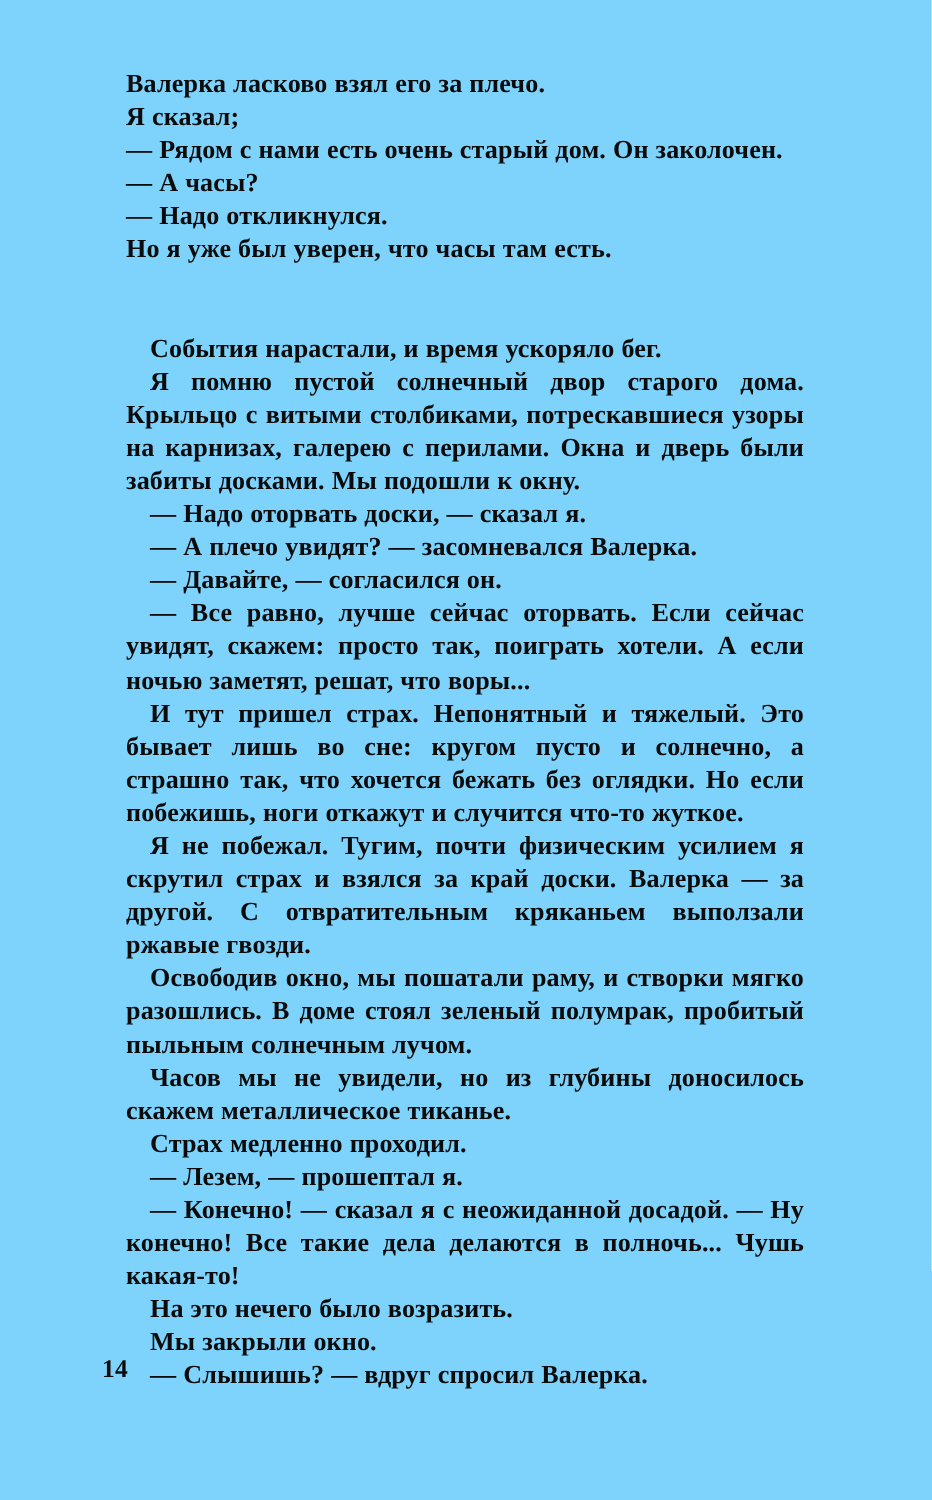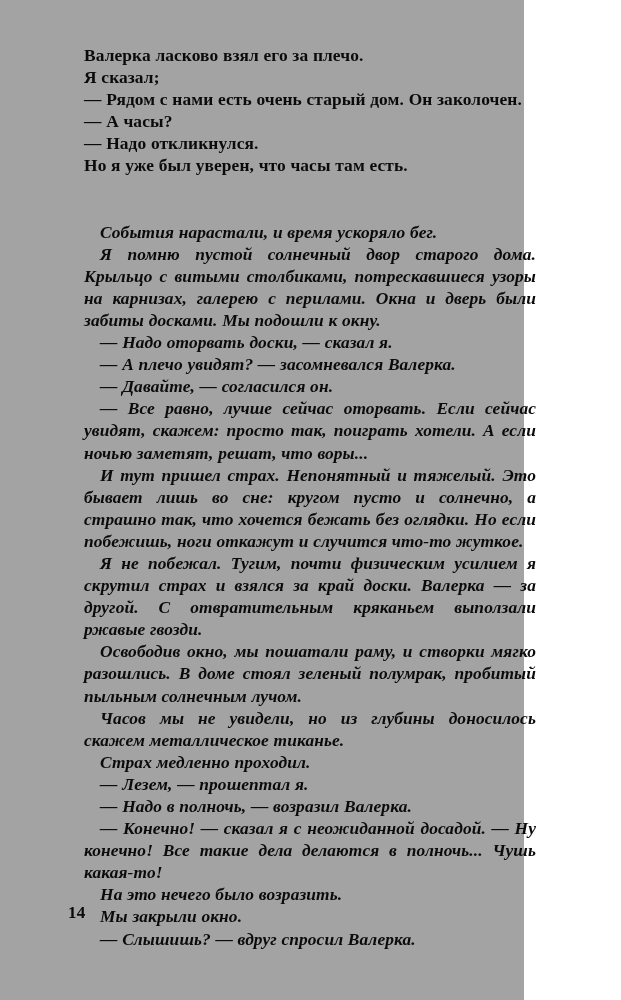--- a/index.html
+++ b/index.html
@@ -15,23 +15,23 @@
     overflow: hidden;
     font-family: "Liberation Serif", "DejaVu Serif", serif;
     color: #0a0a0a;
     -webkit-font-smoothing: none;
   }
 
   .page {
     position: absolute;
     left: 0;
     top: 0;
-    width: 524px;
+    width: 621px;
     height: 1000px;
-    background: #a3a3a3;
+    background: #7dd3fc;
   }
 
   .text-column {
     position: absolute;
     left: 84px;
     top: 44px;
     width: 452px;
   }
 
   .para {
@@ -42,21 +42,20 @@
     text-align-last: left;
     letter-spacing: 0.1px;
     word-spacing: 0.2px;
     hyphens: manual;
     font-weight: 600;
     color: #0b0b0b;
   }
 
   .para.indent {
     text-indent: 16px;
-    font-style: italic;
   }
 
   .para.noindent {
     text-indent: 0;
   }
 
   
   .para.flush {
     text-align: left;
   }
@@ -98,21 +97,20 @@
           <p class="para indent flush">— Надо оторвать доски, — сказал я.</p>
           <p class="para indent flush">— А плечо увидят? — засомневался Валерка.</p>
           <p class="para indent flush">— Давайте, — согласился он.</p>
           <p class="para indent">— Все равно, лучше сейчас оторвать. Если сейчас увидят, скажем: просто так, поиграть хотели. А если ночью заметят, решат, что воры...</p>
           <p class="para indent">И тут пришел страх. Непонятный и тяжелый. Это бывает лишь во сне: кругом пусто и солнечно, а страшно так, что хочется бежать без оглядки. Но если побежишь, ноги откажут и случится что-то жуткое.</p>
           <p class="para indent">Я не побежал. Тугим, почти физическим усилием я скрутил страх и взялся за край доски. Валерка — за другой. С отвратительным кряканьем выползали ржавые гвозди.</p>
           <p class="para indent">Освободив окно, мы пошатали раму, и створки мягко разошлись. В доме стоял зеленый полумрак, пробитый пыльным солнечным лучом.</p>
           <p class="para indent">Часов мы не увидели, но из глубины доносилось скажем металлическое тиканье.</p>
           <p class="para indent flush">Страх медленно проходил.</p>
           <p class="para indent flush">— Лезем, — прошептал я.</p>
-          <p class="para indent flush">— Надо в полночь, — возразил Валерка.</p>
           <p class="para indent">— Конечно! — сказал я с неожиданной досадой. — Ну конечно! Все такие дела делаются в полночь... Чушь какая-то!</p>
           <p class="para indent flush">На это нечего было возразить.</p>
           <p class="para indent flush">Мы закрыли окно.</p>
           <p class="para indent flush">— Слышишь? — вдруг спросил Валерка.</p>
         </div>
       </div>
   </div>
 
   <div class="page-number">14</div>
 

